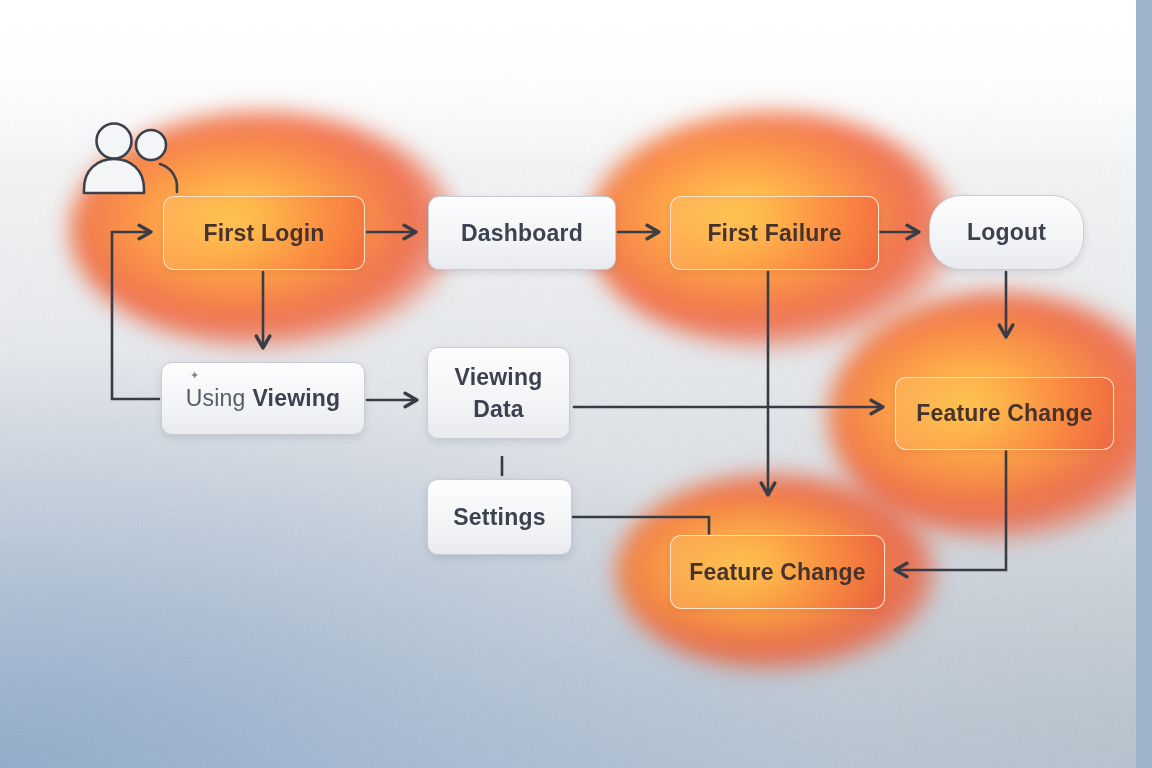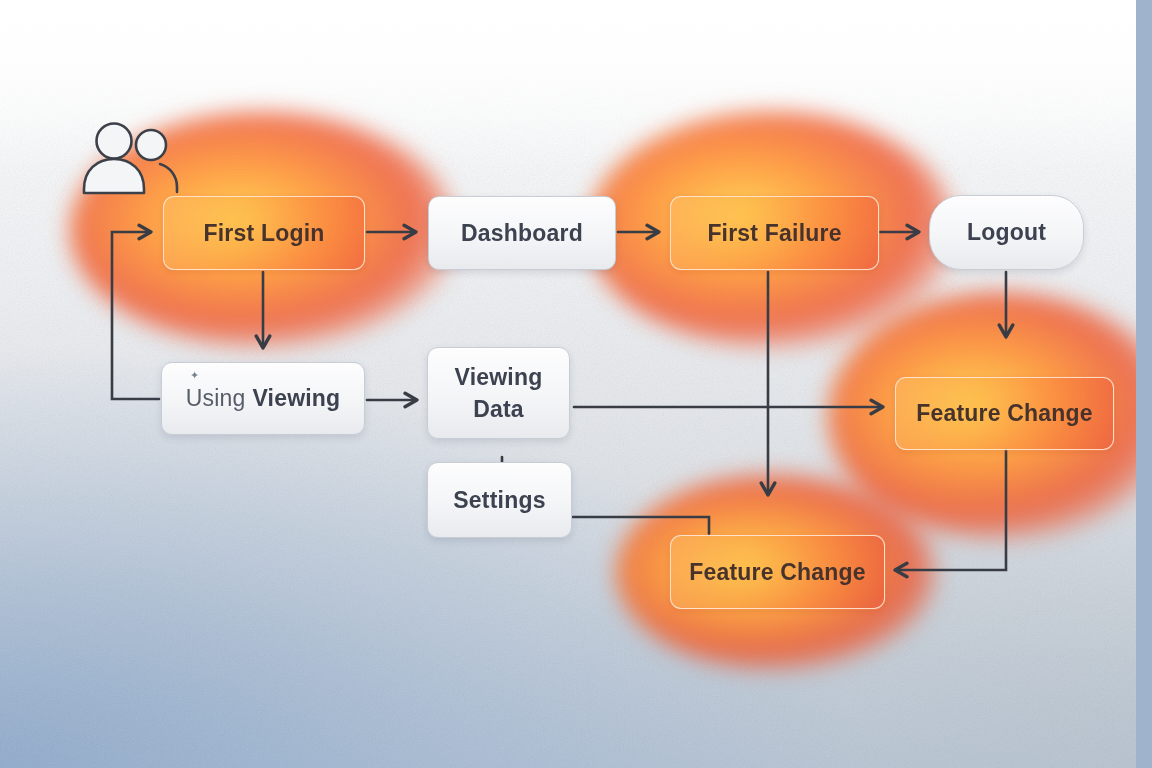--- a/index.html
+++ b/index.html
@@ -145,21 +145,21 @@
   </div>
 
   <div class="node two-line" style="left:427px;top:347px;width:143px;height:92px;padding:0 26px;box-sizing:border-box;">
     <span>Viewing Data</span>
   </div>
 
   <div class="node heat" style="left:895px;top:377px;width:217px;height:71px;">
     <span>Feature Change</span>
   </div>
 
-  <div class="node" style="left:427px;top:462px;width:143px;height:74px;">
+  <div class="node" style="left:427px;top:479px;width:143px;height:74px;">
     <span>Settings</span>
   </div>
 
   <div class="node heat" style="left:670px;top:535px;width:213px;height:72px;">
     <span>Feature Change</span>
   </div>
 
 </div>
 
 </body></html>

